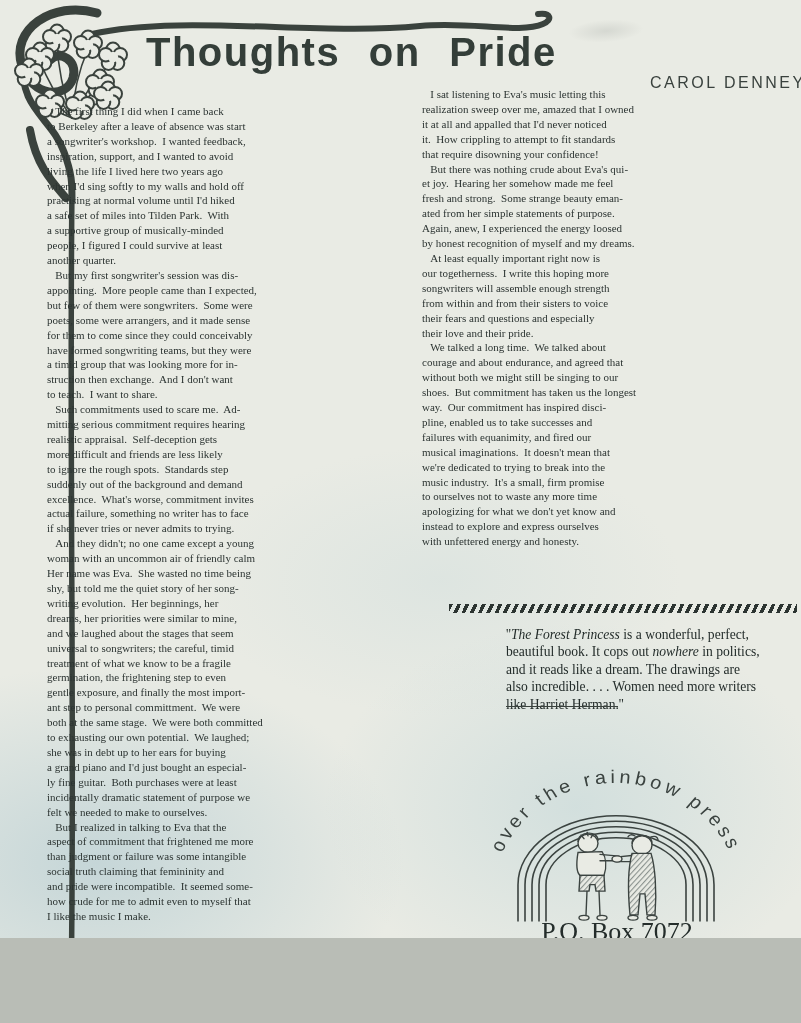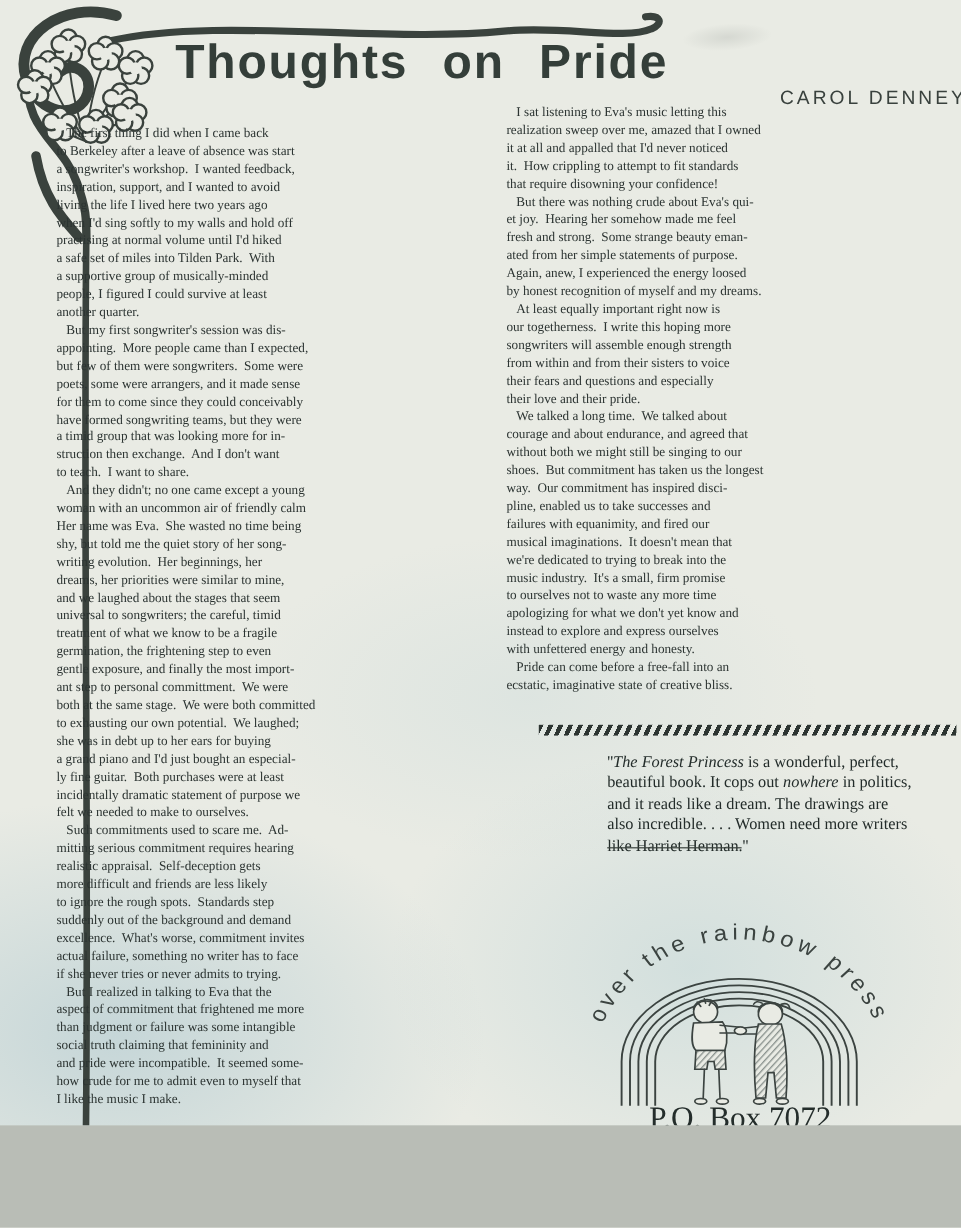--- a/index.html
+++ b/index.html
@@ -161,47 +161,47 @@
 a supportive group of musically-minded
 people, I figured I could survive at least
 another quarter.</span></p><p><span>   But my first songwriter's session was dis-
 appointing.  More people came than I expected,
 but few of them were songwriters.  Some were
 poets, some were arrangers, and it made sense
 for them to come since they could conceivably
 have formed songwriting teams, but they were
 a timid group that was looking more for in-
 struction then exchange.  And I don't want
-to teach.  I want to share.</span></p><p><span>   And they didn't; no one came except a young
+to teach.  I want to share.</span></p><p><span>   Such commitments used to scare me.  Ad-
+mitting serious commitment requires hearing
+realistic appraisal.  Self-deception gets
+more difficult and friends are less likely
+to ignore the rough spots.  Standards step
+suddenly out of the background and demand
+excellence.  What's worse, commitment invites
+actual failure, something no writer has to face
+if she never tries or never admits to trying.</span></p><p><span>   And they didn't; no one came except a young
 woman with an uncommon air of friendly calm
 Her name was Eva.  She wasted no time being
 shy, but told me the quiet story of her song-
 writing evolution.  Her beginnings, her
 dreams, her priorities were similar to mine,
 and we laughed about the stages that seem
 universal to songwriters; the careful, timid
 treatment of what we know to be a fragile
 germination, the frightening step to even
 gentle exposure, and finally the most import-
 ant step to personal committment.  We were
 both at the same stage.  We were both committed
 to exhausting our own potential.  We laughed;
 she was in debt up to her ears for buying
 a grand piano and I'd just bought an especial-
 ly fine guitar.  Both purchases were at least
 incidentally dramatic statement of purpose we
-felt we needed to make to ourselves.</span></p><p><span>   Such commitments used to scare me.  Ad-
-mitting serious commitment requires hearing
-realistic appraisal.  Self-deception gets
-more difficult and friends are less likely
-to ignore the rough spots.  Standards step
-suddenly out of the background and demand
-excellence.  What's worse, commitment invites
-actual failure, something no writer has to face
-if she never tries or never admits to trying.</span></p><p><span>   But I realized in talking to Eva that the
+felt we needed to make to ourselves.</span></p><p><span>   But I realized in talking to Eva that the
 aspect of commitment that frightened me more
 than judgment or failure was some intangible
 social truth claiming that femininity and
 and pride were incompatible.  It seemed some-
 how crude for me to admit even to myself that
 I like the music I make.</span></p></div>
   <div class="col" id="right-col"><p><span>   I sat listening to Eva's music letting this
 realization sweep over me, amazed that I owned
 it at all and appalled that I'd never noticed
 it.  How crippling to attempt to fit standards
@@ -221,22 +221,21 @@
 shoes.  But commitment has taken us the longest
 way.  Our commitment has inspired disci-
 pline, enabled us to take successes and
 failures with equanimity, and fired our
 musical imaginations.  It doesn't mean that
 we're dedicated to trying to break into the
 music industry.  It's a small, firm promise
 to ourselves not to waste any more time
 apologizing for what we don't yet know and
 instead to explore and express ourselves
-with unfettered energy and honesty.</span></p><p><span>   Pride can come before a free-fall into an
-ecstatic, imaginative state of creative bliss.</span></p></div>
+with unfettered energy and honesty.</span></p></div>
 
   <div class="hatch" id="divider-top"></div>
 
   <blockquote class="quote" id="quote-text"><span>''</span><span class="it">The Forest Princess</span><span> is a wonderful, perfect,
 beautiful book. It cops out </span><span class="it">nowhere</span><span> in politics,
 and it reads like a dream. The drawings are
 also incredible. . . . Women need more writers
 like Harriet Herman.''</span></blockquote>
 
   <div class="attr">

